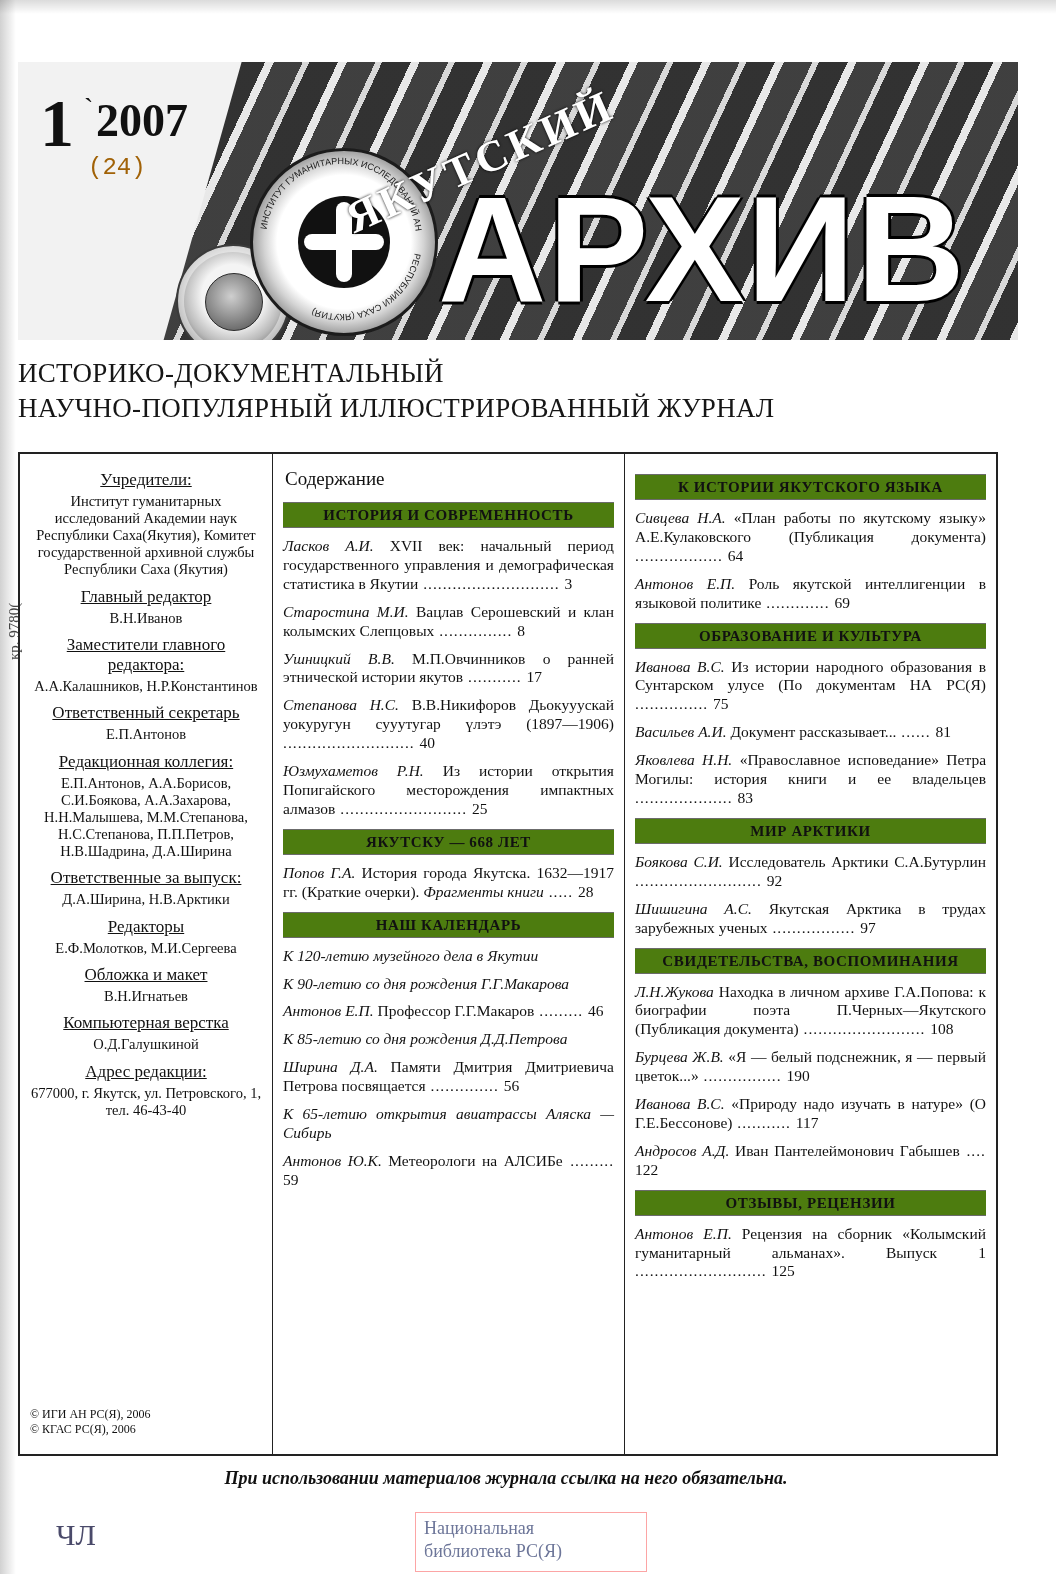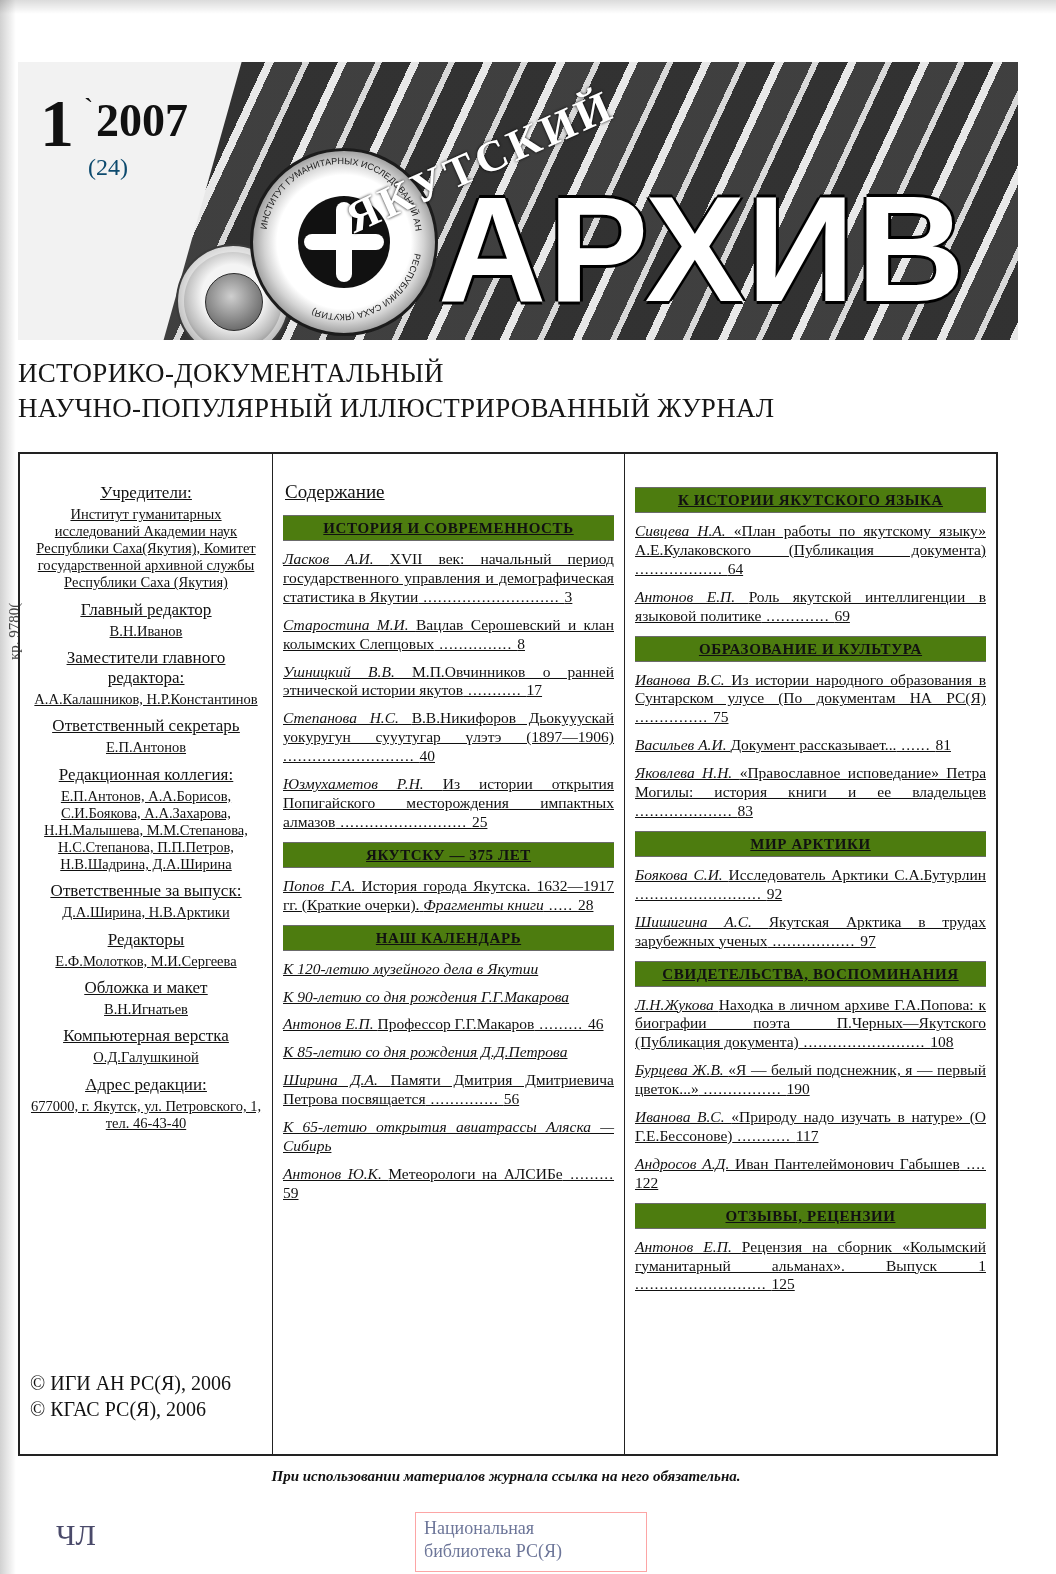--- a/index.html
+++ b/index.html
@@ -62,21 +62,22 @@
     top: 32px;
     font-size: 46px;
     font-weight: bold;
     color: #111;
   }
   .issue-sub {
     position: absolute;
     left: 70px;
     top: 92px;
     font-size: 24px;
-    color: #0c4a6e;
+    color: #a16207;
+    font-family: Liberation Mono, monospace;
   }
   .issue-tick {
     position: absolute;
     left: 66px;
     top: 30px;
     font-size: 28px;
     color: #111;
   }
   .seal {
     position: absolute;
@@ -190,25 +191,24 @@
     top: 0; bottom: 0;
     width: 1px;
     background: #222;
   }
   .vline.v1 { left: 252px; }
   .vline.v2 { left: 604px; }
 
   .col {
     position: absolute;
     top: 0;
-    bottom: 18px;
-    padding: 23px 10px 6px 10px;
+    bottom: 2px;
+    padding: 10px 10px 6px 10px;
     box-sizing: border-box;
     overflow: hidden;
-    text-decoration: underline;
   }
   .col-left { left: 0; width: 252px; }
   .col-mid { left: 253px; width: 351px; }
   .col-right { left: 605px; width: 371px; }
 
   
   .lc-head {
     text-align: center;
     font-size: 17px;
     text-decoration: underline;
@@ -220,21 +220,21 @@
     font-size: 14.5px;
     line-height: 1.2;
     margin-bottom: 8px;
     color: #111;
   }
   .lc-body.tight { line-height: 1.18; }
   .copyright {
     position: absolute;
     left: 10px;
     bottom: 14px;
-    font-size: 20px;
+    font-size: 12px;
     line-height: 1.3;
     text-align: left;
   }
 
   
   .toc-title {
     font-size: 19px;
     margin: 4px 0 12px 2px;
   }
   .section-bar {
@@ -263,21 +263,21 @@
   }
   .pg { white-space: nowrap; }
 
   
   .footer-note {
     position: absolute;
     left: 18px;
     top: 1468px;
     width: 976px;
     text-align: center;
-    font-size: 15px;
+    font-size: 18px;
     font-style: italic;
     font-weight: bold;
     color: #111;
   }
   .stamp {
     position: absolute;
     left: 415px;
     top: 1512px;
     width: 230px;
     height: 58px;
@@ -413,21 +413,21 @@
 
     <div class="col col-mid">
       <div class="toc-title">Содержание</div>
       <div id="mid-sections">
           <div class="section-bar">ИСТОРИЯ И СОВРЕМЕННОСТЬ</div>
           <div class="entry"><span class="au">Ласков А.И. </span><span>XVII век: начальный период государственного управления и демографическая статистика в Якутии</span><span class="dots"> ............................ </span><span class="pg">3</span></div>
           <div class="entry"><span class="au">Старостина М.И. </span><span>Вацлав Серошевский и клан колымских Слепцовых</span><span class="dots"> ............... </span><span class="pg">8</span></div>
           <div class="entry"><span class="au">Ушницкий В.В. </span><span>М.П.Овчинников о ранней этнической истории якутов</span><span class="dots"> ........... </span><span class="pg">17</span></div>
           <div class="entry"><span class="au">Степанова Н.С. </span><span>В.В.Никифоров Дьокууускай уокуругун сууутугар үлэтэ (1897—1906)</span><span class="dots"> ........................... </span><span class="pg">40</span></div>
           <div class="entry"><span class="au">Юзмухаметов Р.Н. </span><span>Из истории открытия Попигайского месторождения импактных алмазов</span><span class="dots"> .......................... </span><span class="pg">25</span></div>
-          <div class="section-bar">ЯКУТСКУ — 375 ЛЕТ</div>
+          <div class="section-bar">ЯКУТСКУ — 668 ЛЕТ</div>
           <div class="entry"><span class="au">Попов Г.А. </span><span>История города Якутска. 1632—1917 гг. (Краткие очерки).</span> <span class="it">Фрагменты книги</span><span class="dots"> ..... </span><span class="pg">28</span></div>
           <div class="section-bar">НАШ КАЛЕНДАРЬ</div>
           <div class="entry"><span class="it">К 120-летию музейного дела в Якутии</span></div>
           <div class="entry"><span class="it">К 90-летию со дня рождения Г.Г.Макарова</span></div>
           <div class="entry"><span class="au">Антонов Е.П. </span><span>Профессор Г.Г.Макаров</span><span class="dots"> ......... </span><span class="pg">46</span></div>
           <div class="entry"><span class="it">К 85-летию со дня рождения Д.Д.Петрова</span></div>
           <div class="entry"><span class="au">Ширина Д.А. </span><span>Памяти Дмитрия Дмитриевича Петрова посвящается</span><span class="dots"> .............. </span><span class="pg">56</span></div>
           <div class="entry"><span class="it">К 65-летию открытия авиатрассы Аляска — Сибирь</span></div>
           <div class="entry"><span class="au">Антонов Ю.К. </span><span>Метеорологи на АЛСИБе</span><span class="dots"> ......... </span><span class="pg">59</span></div>
         </div>

